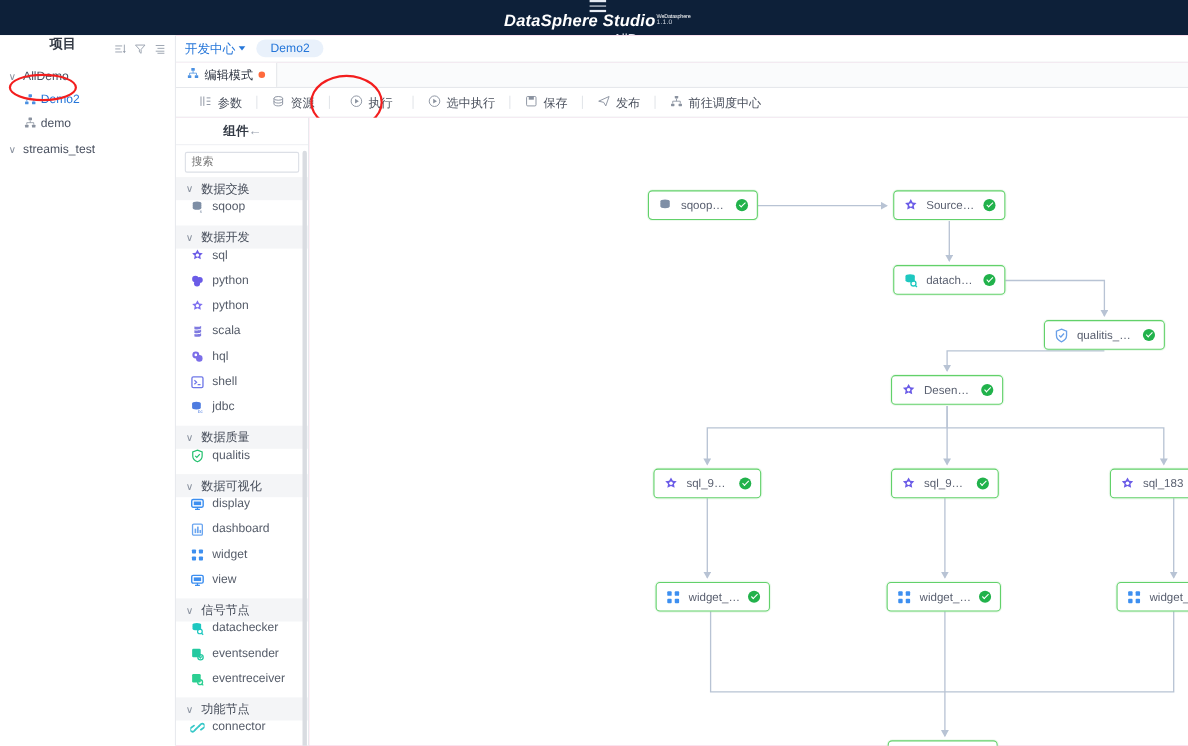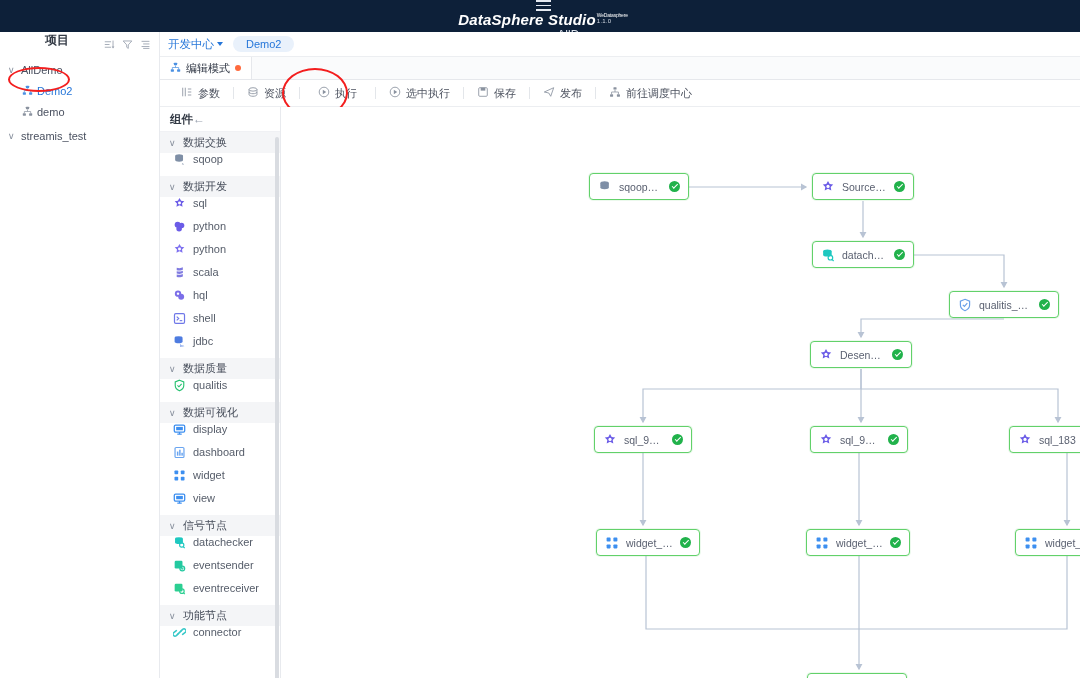--- a/index.html
+++ b/index.html
@@ -115,21 +115,21 @@
     color: #4b515e; padding: 0 13px; cursor: pointer; white-space: nowrap;
   }
   .divider { width: 1px; height: 12px; background: #e3e6ea; }
 
   
   .comp-panel {
     position: absolute; left: 0; top: 75px; width: 121px; bottom: 0;
     border-right: 1px solid #e8eaee; background: #fff; overflow: hidden;
   }
   .comp-head {
-    height: 25px; display: flex; align-items: center; justify-content: flex-start;
+    height: 25px; display: flex; align-items: center; justify-content: center;
     padding: 0 9px 0 10px; border-bottom: 1px solid #f0f1f4;
   }
   .comp-title { font-size: 11.5px; color: #333a45; font-weight: bold; }
   .comp-collapse { font-size: 12px; color: #9aa2af; cursor: pointer; }
   .comp-search-wrap { padding: 5px 8px 4px 8px; }
   .comp-search {
     width: 100%; height: 19px; border: 1px solid #dcdfe6; border-radius: 2px;
     font-size: 10px; color: #9aa1ad; padding: 0 5px; outline: none;
     font-family: "Liberation Sans", sans-serif; background: #fff;
   }
@@ -418,20 +418,23 @@
     </div>
 
     <div class="red-ellipse-tool" style="left:122px; top:-12px; width:66px; height:50px;"></div>
   </div>
 
   <div class="comp-panel">
     <div class="comp-head">
       <span class="comp-title">组件</span>
       <span class="comp-collapse">←</span>
     </div>
+    <div class="comp-search-wrap">
+      <input class="comp-search" placeholder="搜索" style="">
+    </div>
 
     <div class="comp-group">
       <span class="chev">∨</span>
       <span>数据交换</span>
     </div>
     <div class="comp-item">
       <span class="ci">
         <svg width="13" height="13" viewBox="0 0 14 14">
             <g fill="#7f8fa6">
           <ellipse cx="6.6" cy="3" rx="4.2" ry="1.7"></ellipse>

